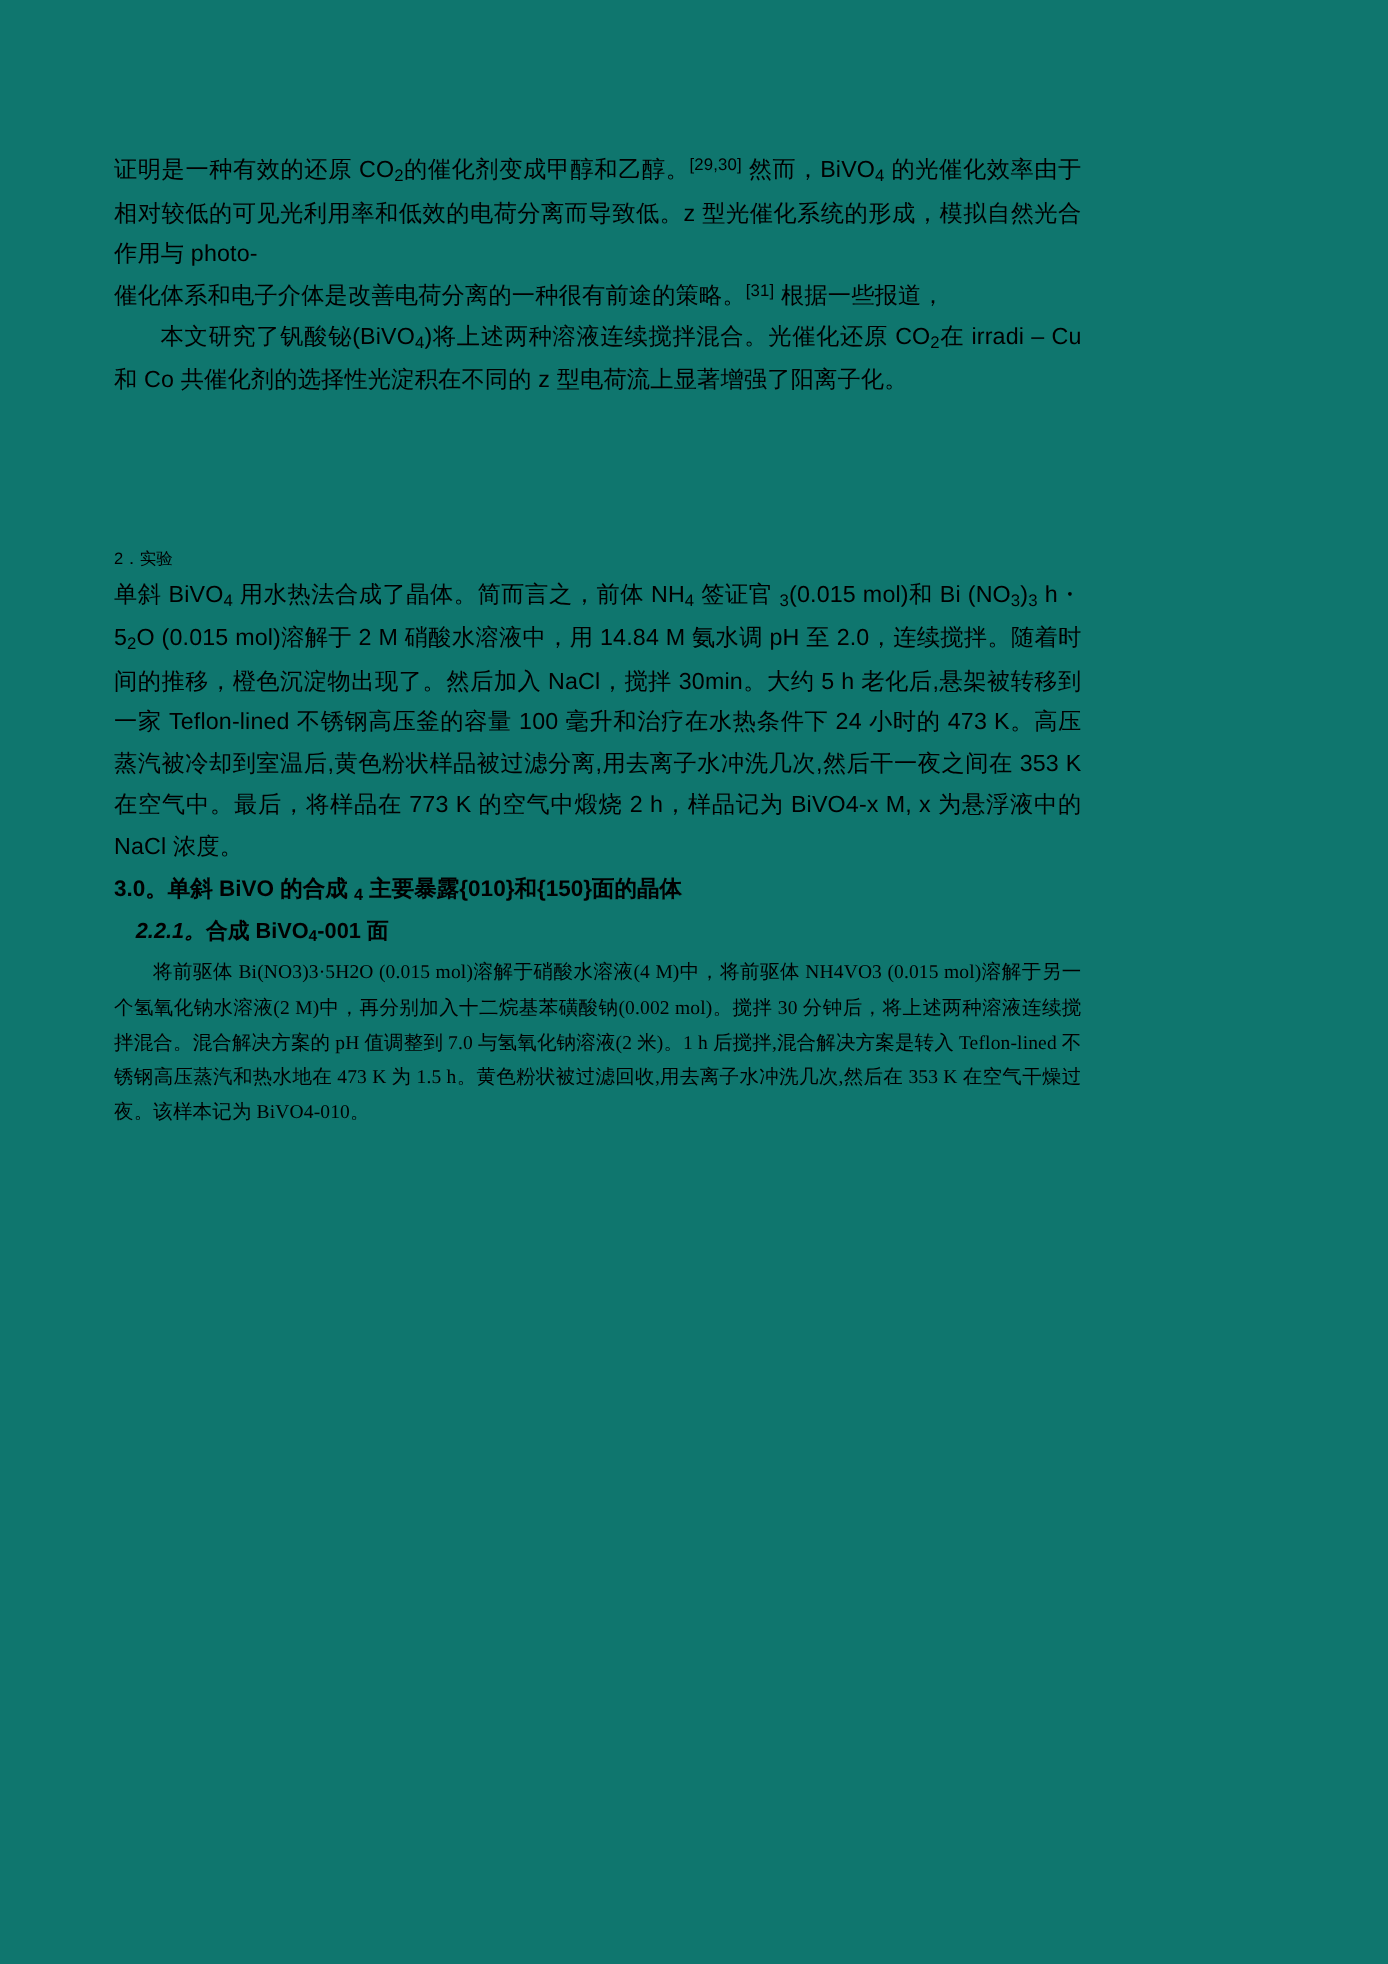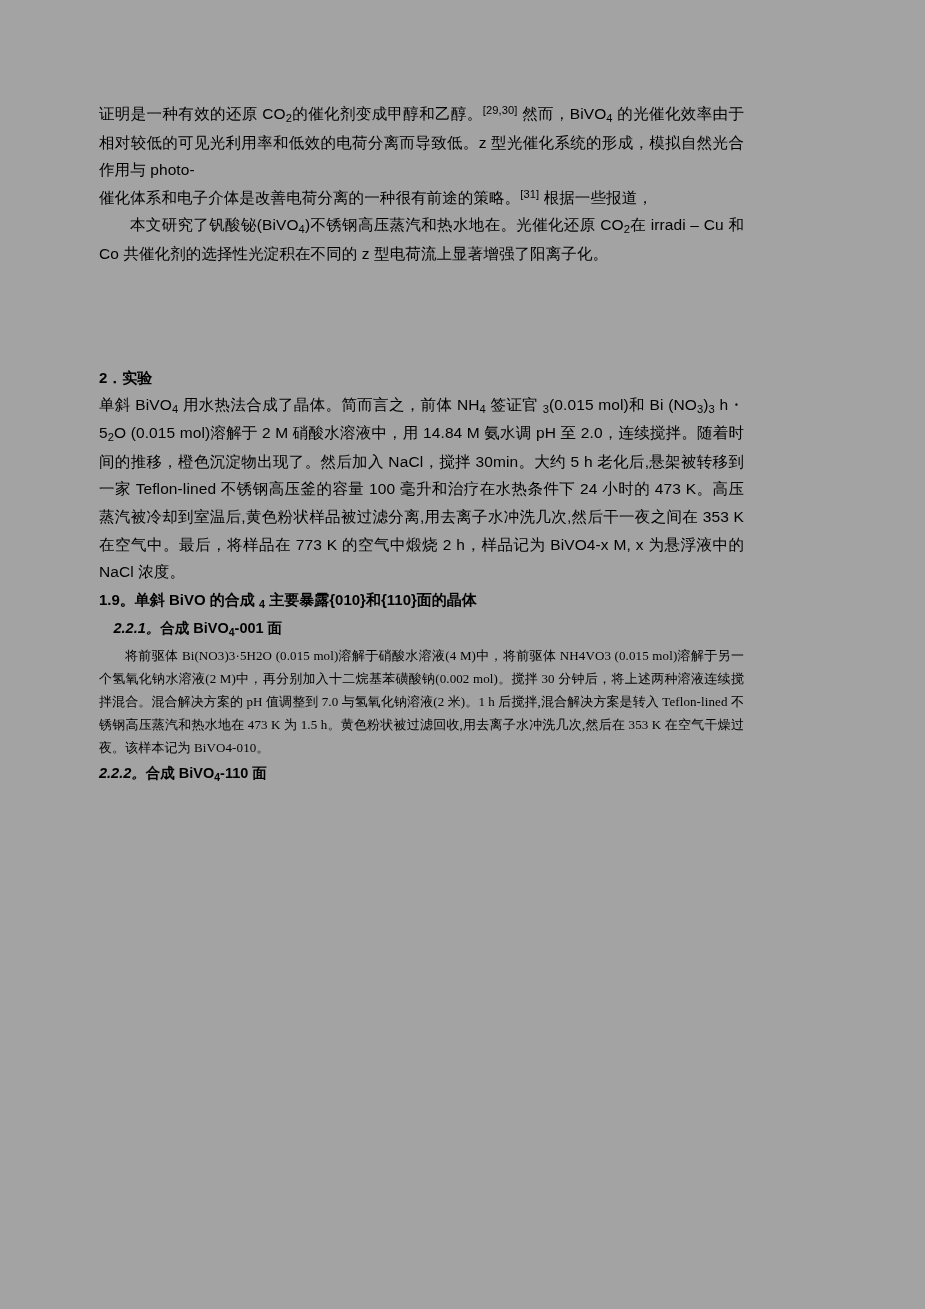--- a/index.html
+++ b/index.html
@@ -8,23 +8,23 @@
     background: #ffffff;
   }
   body {
     font-family: "Liberation Sans", sans-serif;
     color: #000000;
   }
   .page {
     position: relative;
     width: 925px;
     height: 1309px;
-    background: #a3a3a3;
+    background: #0f766e;
     box-sizing: border-box;
-    padding: 100px 140px 40px 99px;
+    padding: 100px 140px 40px 76px;
     overflow: hidden;
   }
   .doc {
     width: 645px;
   }
   p {
     margin: 0;
     font-size: 15.5px;
     line-height: 1.78;
     text-align: justify;
@@ -35,22 +35,22 @@
     font-family: "Liberation Sans", sans-serif;
   }
   p.indent {
     text-indent: 2em;
   }
   .gap-lg {
     height: 96px;
   }
   h2.sec {
     margin: 0;
-    font-size: 15px;
-    font-weight: bold;
+    font-size: 11px;
+    font-weight: normal;
     line-height: 1.8;
   }
   h3.subsec {
     margin: 0;
     font-size: 15px;
     font-weight: bold;
     line-height: 1.9;
   }
   h4.subsubsec {
     margin: 0;
@@ -82,31 +82,30 @@
 <body>
 
 <div class="page">
   <div class="doc">
 
     <p class="body"><span>证明是一种有效的还原 CO</span><sub>2</sub><span>的催化剂变成甲醇和乙醇。</span><sup>[29,30]</sup><span> 然而，BiVO</span><sub>4</sub><span> 的光催化效率由于相对较低的可见光利用率和低效的电荷分离而导致低。z 型光催化系统的形成，模拟自然光合作用与 photo-</span></p>
 
     <p class="body"><span>催化体系和电子介体是改善电荷分离的一种很有前途的策略。</span><sup>[31]</sup><span> 根据一些报道，</span></p>
 
 
-    <p class="body indent"><span>本文研究了钒酸铋(BiVO</span><sub>4</sub><span>)不锈钢高压蒸汽和热水地在。光催化还原  CO</span><sub>2</sub><span>在 irradi  – Cu 和 Co 共催化剂的选择性光淀积在不同的 z 型电荷流上显著增强了阳离子化。</span></p>
+    <p class="body indent"><span>本文研究了钒酸铋(BiVO</span><sub>4</sub><span>)将上述两种溶液连续搅拌混合。光催化还原  CO</span><sub>2</sub><span>在 irradi  – Cu 和 Co 共催化剂的选择性光淀积在不同的 z 型电荷流上显著增强了阳离子化。</span></p>
 
     <div class="gap-lg"></div>
 
     <h2 class="sec"><span>2．</span><span>实验</span></h2>
 
 
     <p class="body"><span>单斜 BiVO</span><sub>4</sub><span> 用水热法合成了晶体。简而言之，前体 NH</span><sub>4</sub><span> 签证官 </span><sub>3</sub><span>(0.015 mol)和 Bi (NO</span><sub>3</sub><span>)</span><sub>3</sub><span> h・5</span><sub>2</sub><span>O (0.015 mol)溶解于 2 M 硝酸水溶液中，用 14.84 M 氨水调 pH 至 2.0，连续搅拌。随着时间的推移，橙色沉淀物出现了。然后加入 NaCl，搅拌 30min。大约 5 h 老化后,悬架被转移到一家 Teflon-lined 不锈钢高压釜的容量 100 毫升和治疗在水热条件下 24 小时的 473 K。高压蒸汽被冷却到室温后,黄色粉状样品被过滤分离,用去离子水冲洗几次,然后干一夜之间在 353 K 在空气中。最后，将样品在 773 K 的空气中煅烧 2 h，样品记为 BiVO4-x M, x 为悬浮液中的 NaCl 浓度。</span></p>
 
-    <h3 class="subsec"><span>1.9。</span><span>单斜 BiVO 的合成 </span><sub>4</sub><span> 主要暴露{010}和{110}面的晶体</span></h3>
+    <h3 class="subsec"><span>3.0。</span><span>单斜 BiVO 的合成 </span><sub>4</sub><span> 主要暴露{010}和{150}面的晶体</span></h3>
 
     <h4 class="subsubsec"><span>2.2.1。</span><span class="plain">合成 BiVO</span><sub class="plain">4</sub><span class="plain">-001 面</span></h4>
 
     <p class="serif indent">将前驱体 Bi(NO3)3·5H2O (0.015 mol)溶解于硝酸水溶液(4 M)中，将前驱体 NH4VO3 (0.015 mol)溶解于另一个氢氧化钠水溶液(2 M)中，再分别加入十二烷基苯磺酸钠(0.002 mol)。搅拌 30 分钟后，将上述两种溶液连续搅拌混合。混合解决方案的 pH 值调整到 7.0 与氢氧化钠溶液(2 米)。1 h 后搅拌,混合解决方案是转入 Teflon-lined 不锈钢高压蒸汽和热水地在 473 K 为 1.5 h。黄色粉状被过滤回收,用去离子水冲洗几次,然后在 353 K 在空气干燥过夜。该样本记为 BiVO4-010。</p>
 
-    <h4 class="subsubsec" style="text-indent:0;"><span>2.2.2。</span><span class="plain">合成 BiVO</span><sub class="plain">4</sub><span class="plain">-110 面</span></h4>
 
   </div>
 </div>
 
 </body></html>

